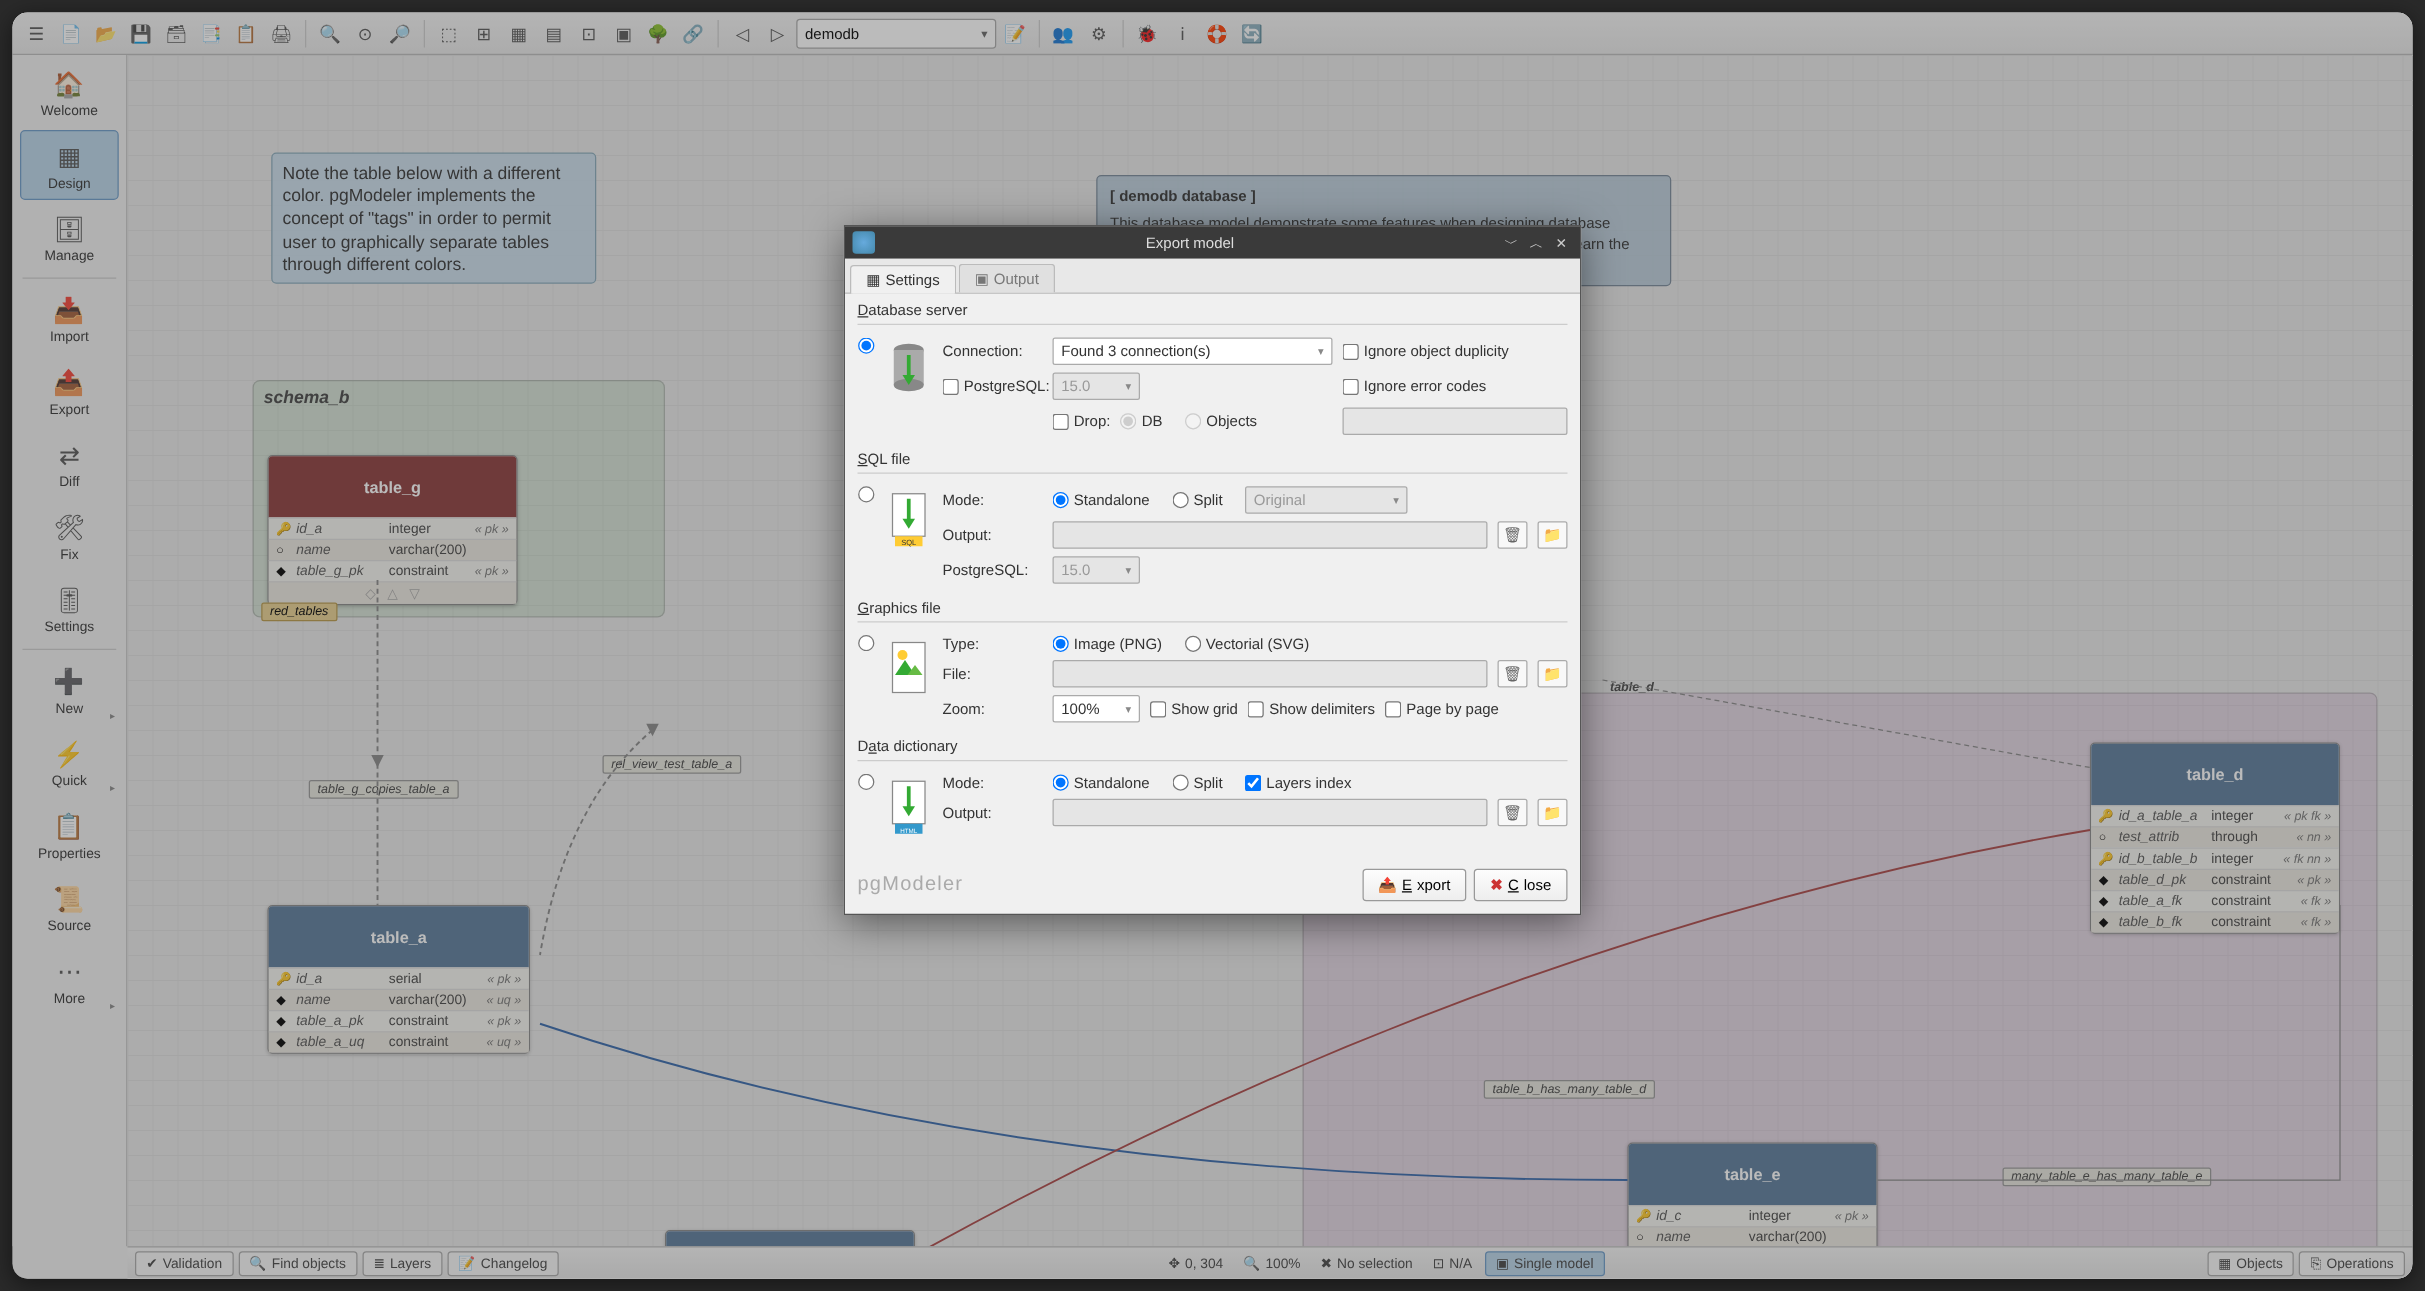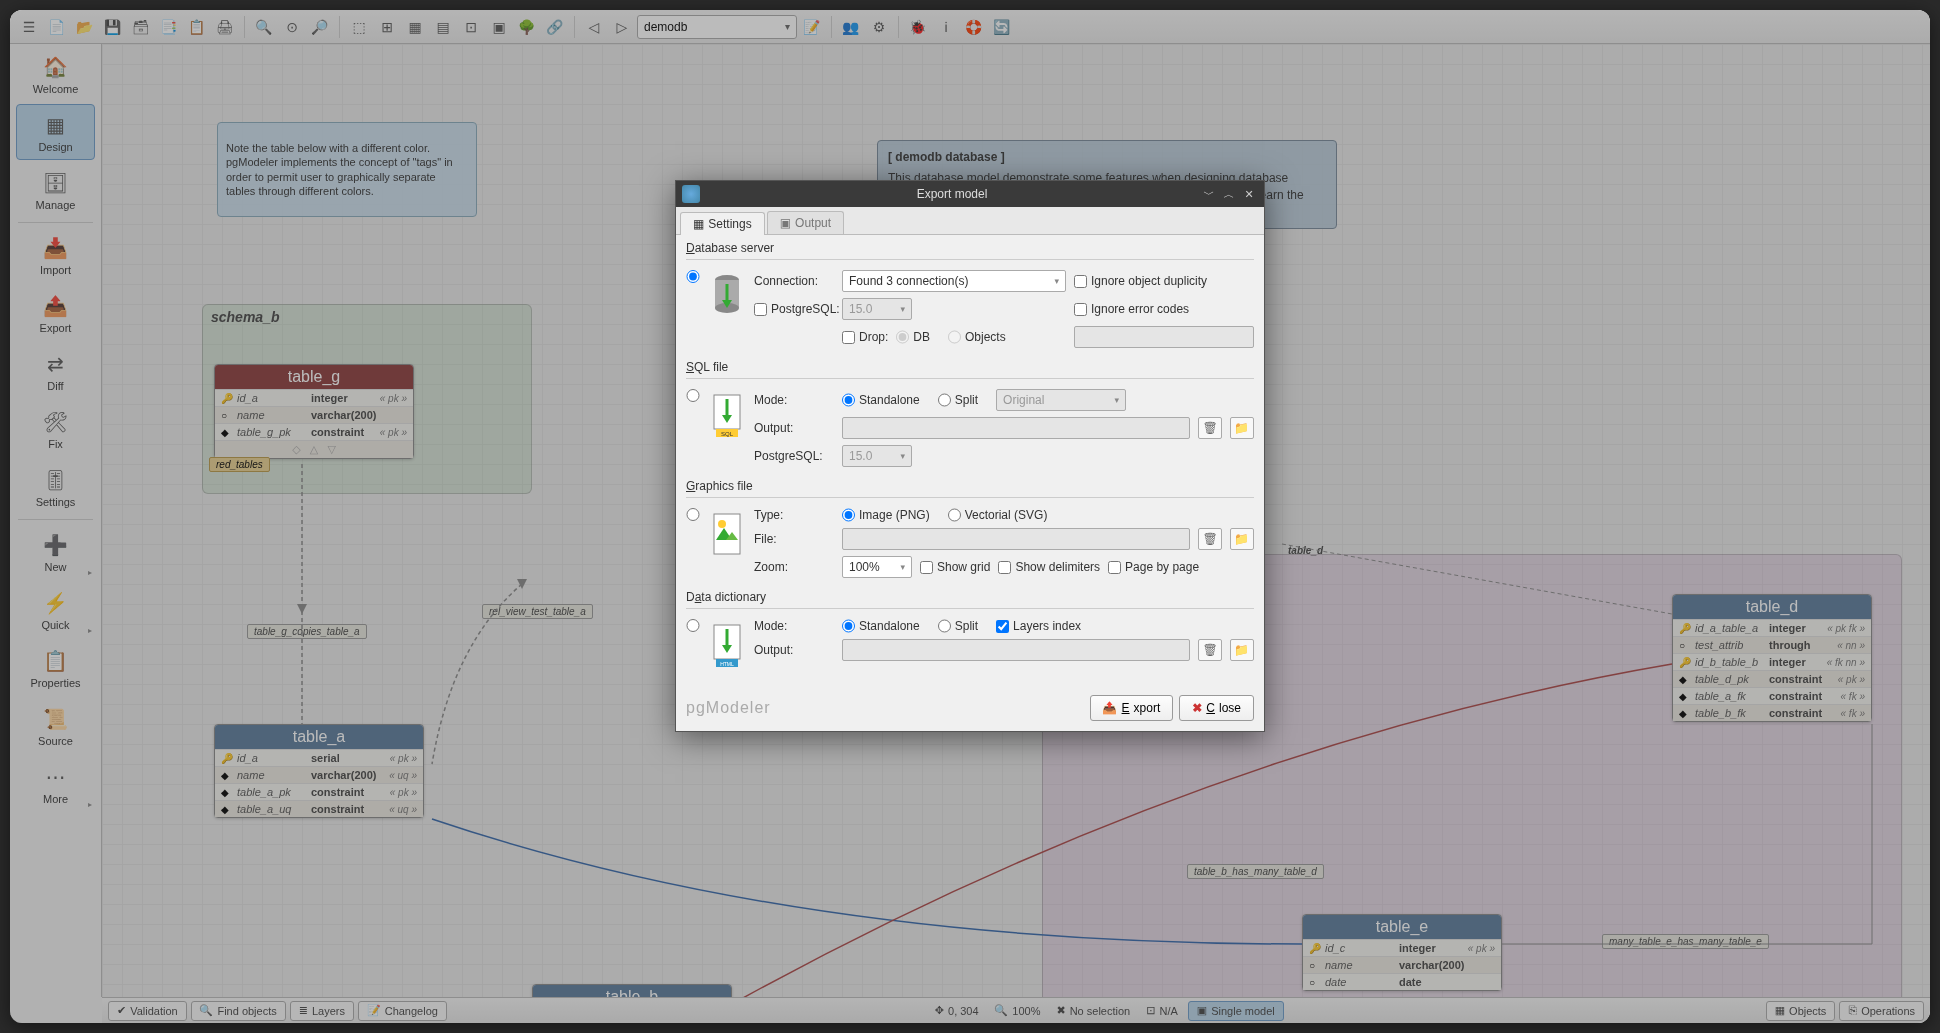--- a/index.html
+++ b/index.html
@@ -22,33 +22,33 @@
 .sb-sep { height: 1px; background: #ccc; margin: 4px 8px; }
 .sb-chev { position: absolute; right: 2px; bottom: 2px; font-size: 8px; color: #888; }
 
 
 .canvas { position: absolute; top: 34px; left: 92px; right: 0; bottom: 26px; background: #e8e8e8; background-image: linear-gradient(#ddd 1px, transparent 1px), linear-gradient(90deg, #ddd 1px, transparent 1px); background-size: 20px 20px; overflow: hidden; }
 .region { position: absolute; border: 1px solid rgba(100,100,100,0.3); border-radius: 6px; }
 .region.green { background: rgba(150,200,150,0.25); }
 .region.purple { background: rgba(200,150,200,0.25); }
 .region-label { position: absolute; top: 4px; left: 8px; font-weight: bold; font-style: italic; color: #444; font-size: 14px; }
 
-.note { position: absolute; background: rgba(200,220,235,0.9); border: 1px solid #8ab; border-radius: 4px; padding: 18px 8px; font-size: 11px; color: #333; max-width: 260px; line-height: 1.3; }
+.note { position: absolute; background: rgba(200,220,235,0.9); border: 1px solid #8ab; border-radius: 4px; padding: 6px 8px; font-size: 14px; color: #333; max-width: 260px; line-height: 1.3; }
 .dbnote { position: absolute; background: rgba(180,200,215,0.85); border: 1px solid #789; border-radius: 4px; padding: 8px 10px; font-size: 12px; color: #333; max-width: 460px; line-height: 1.4; }
 .dbnote .hdr { font-weight: bold; margin-bottom: 4px; }
 
 .tbl { position: absolute; border: 1px solid #888; border-radius: 4px; background: #fff; min-width: 190px; box-shadow: 0 1px 3px rgba(0,0,0,0.2); font-size: 11px; }
-.tbl-hdr { padding: 3px 8px; color: #fff; text-align: center; font-weight: normal; border-radius: 3px 3px 0 0; font-size: 16px; }
+.tbl-hdr { padding: 17px 8px; color: #fff; text-align: center; font-weight: bold; border-radius: 3px 3px 0 0; font-size: 13px; }
 .tbl-hdr.blue { background: #5a7a9a; }
 .tbl-hdr.red { background: #8a3a3a; }
 .tbl-row { display: flex; align-items: center; padding: 2px 6px; border-top: 1px solid #ddd; gap: 4px; background: #f5f5f0; }
 .tbl-row.alt { background: #ece8e0; }
 .col-icon { width: 12px; font-size: 10px; }
 .col-name { font-style: italic; color: #555; flex: 0 0 auto; min-width: 70px; }
-.col-type { font-weight: bold; color: #444; flex: 1; }
+.col-type { font-weight: normal; color: #444; flex: 1; }
 .col-tag { color: #777; font-style: italic; font-size: 10px; }
 .tag-badge { position: absolute; bottom: -14px; left: -6px; background: #e8d090; border: 1px solid #b89848; border-radius: 2px; padding: 1px 6px; font-size: 10px; font-style: italic; }
 
 .rel-label { position: absolute; background: rgba(230,230,220,0.95); border: 1px solid #999; border-radius: 2px; padding: 1px 6px; font-size: 10px; font-style: italic; color: #444; }
 
 
 .statusbar { position: absolute; bottom: 0; left: 92px; right: 0; height: 26px; background: linear-gradient(#f5f5f5,#e5e5e5); border-top: 1px solid #bbb; display: flex; align-items: center; padding: 0 6px; gap: 4px; font-size: 11px; color: #444; }
 .sb-btn { height: 20px; border: 1px solid #aaa; border-radius: 3px; background: #f8f8f8; padding: 0 8px; display: flex; align-items: center; gap: 4px; cursor: pointer; }
 .sb-btn.active { background: #b8d4e8; border-color: #6a9ac8; }
 .sb-spacer { flex: 1; }

